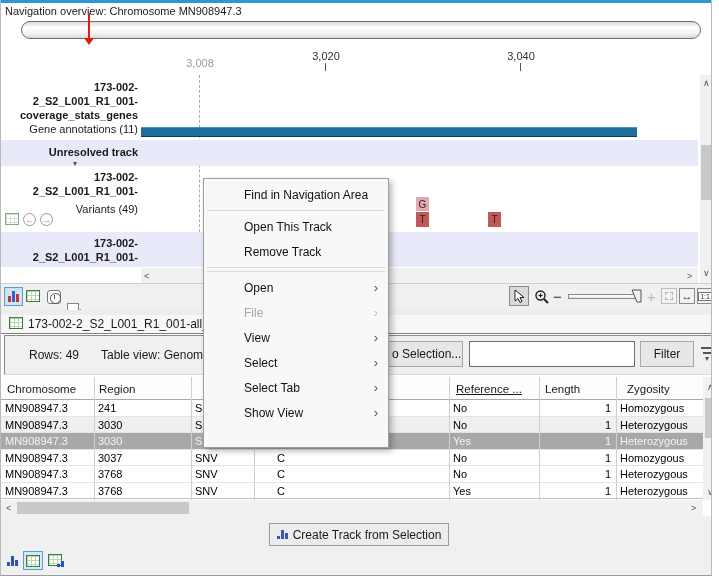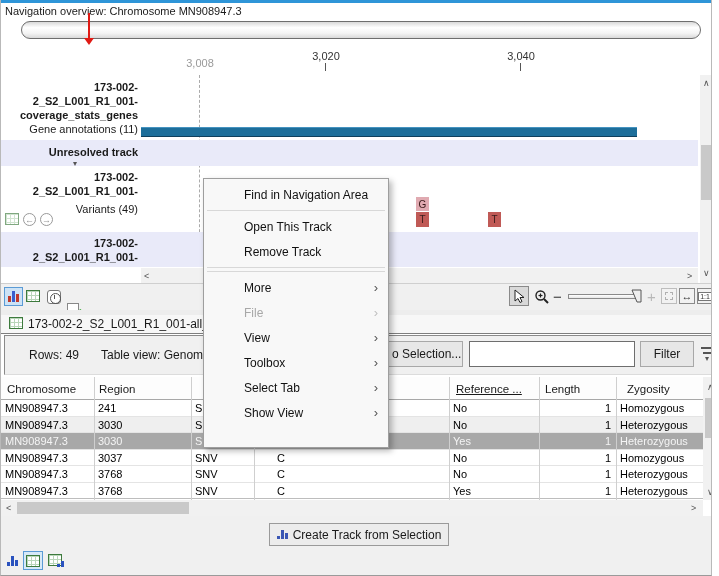--- a/index.html
+++ b/index.html
@@ -288,33 +288,33 @@
     <div class="msep"></div>
     <div class="mi">
         <span>Open This Track</span>
       </div>
     <div class="mi">
         <span>Remove Track</span>
       </div>
     <div class="msep"></div>
     <div class="msep"></div>
     <div class="mi">
-        <span>More</span>
+        <span>Open</span>
         <span class="arr">›</span>
       </div>
     <div class="mi dis">
         <span>File</span>
         <span class="arr">›</span>
       </div>
     <div class="mi">
         <span>View</span>
         <span class="arr">›</span>
       </div>
     <div class="mi">
-        <span>Toolbox</span>
+        <span>Select</span>
         <span class="arr">›</span>
       </div>
     <div class="mi">
         <span>Select Tab</span>
         <span class="arr">›</span>
       </div>
     <div class="mi">
         <span>Show View</span>
         <span class="arr">›</span>
       </div>

